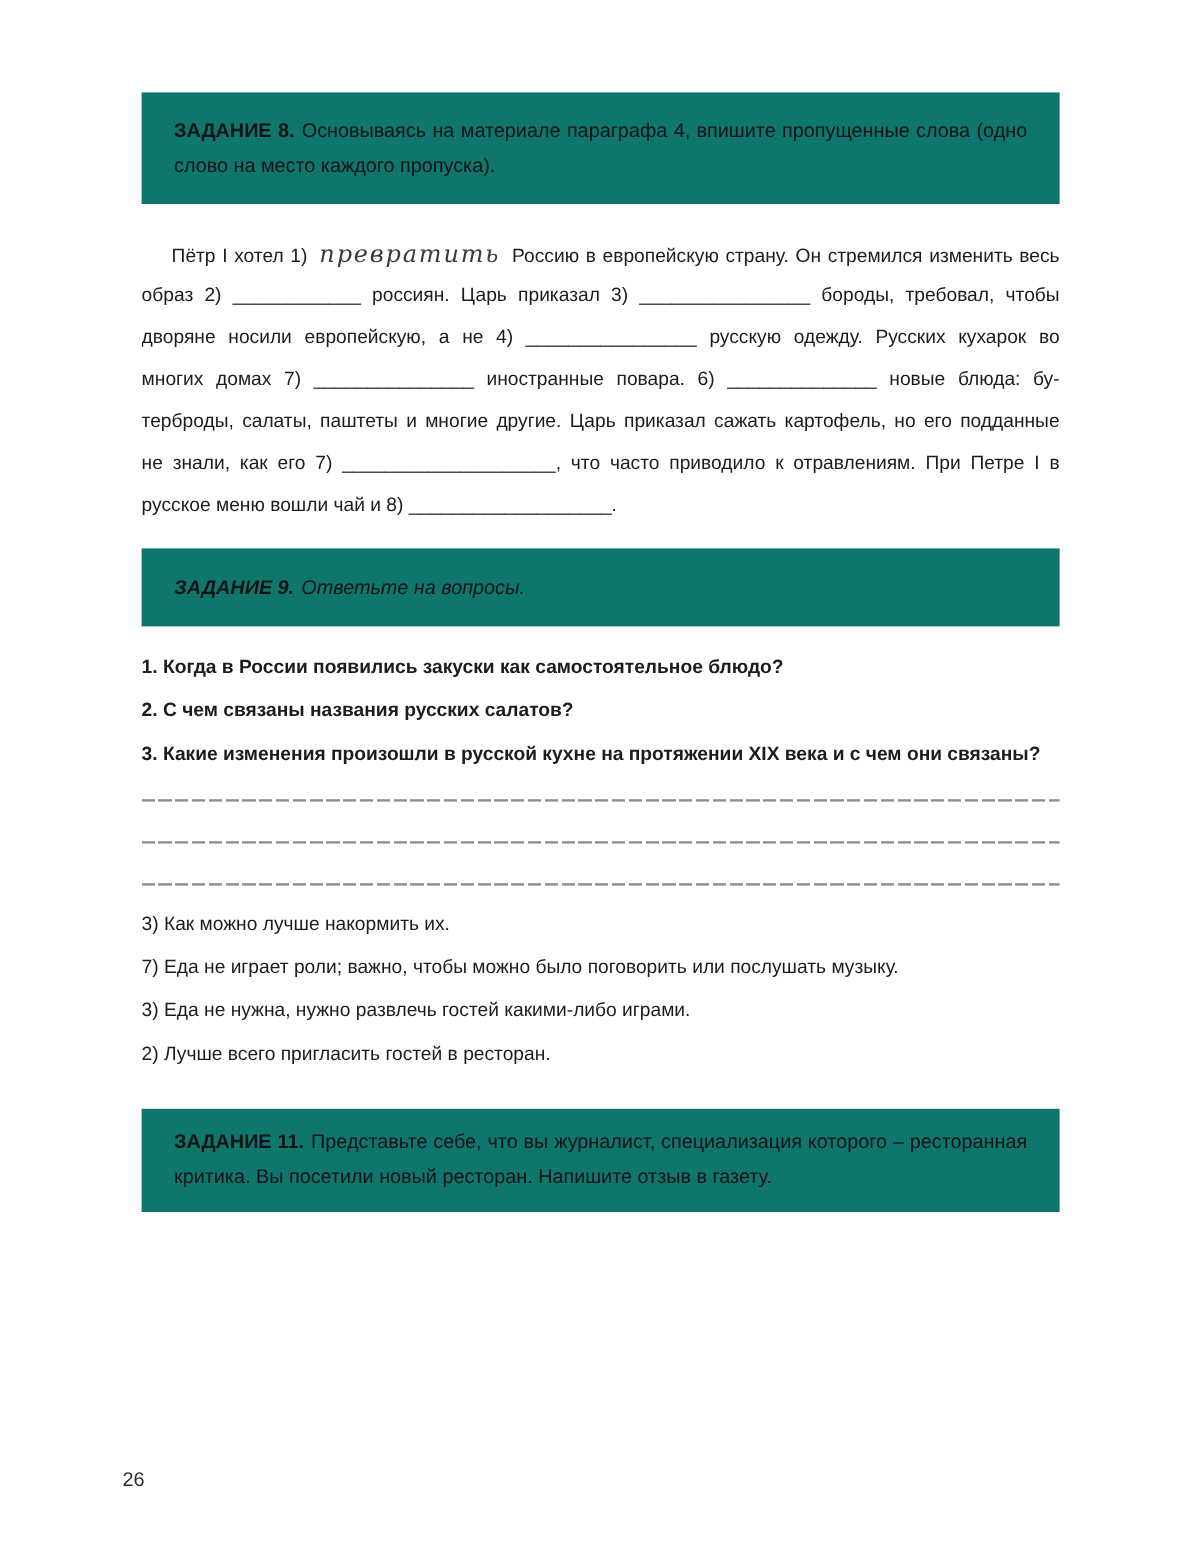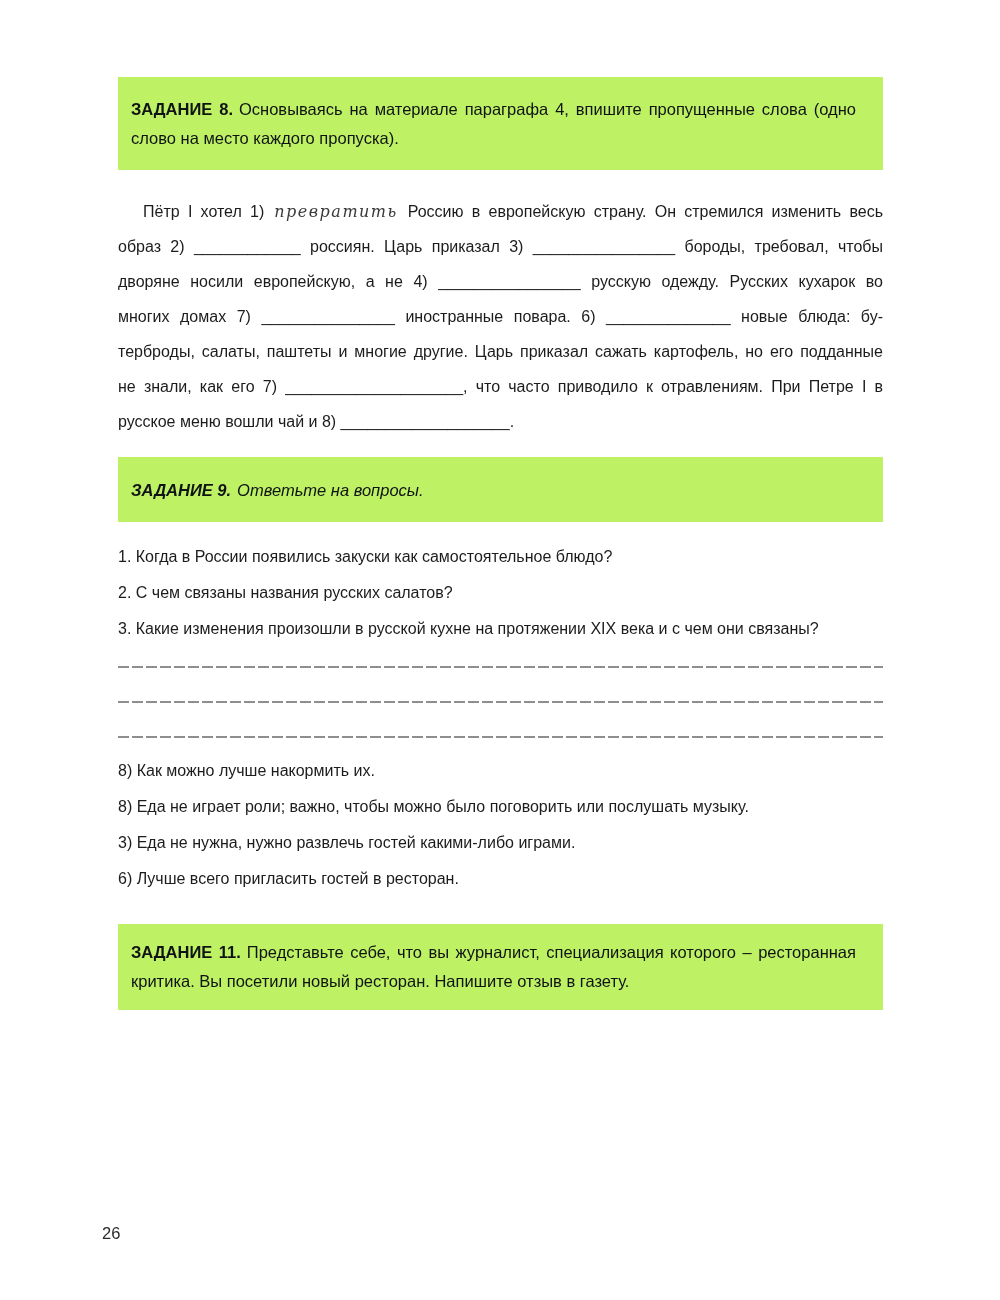--- a/index.html
+++ b/index.html
@@ -13,22 +13,22 @@
     position: relative;
     width: 1000px; height: 1300px;
     overflow: hidden;
   }
   .content {
     position: absolute;
     left: 118px; top: 77px;
     width: 765px;
   }
   .task-box {
-    background: #bef264;
-    padding: 18px 27px 17px 13px;
+    background: #0f766e;
+    padding: 18px 27px 17px 27px;
     font-size: 16.5px;
     line-height: 29px;
     color: #101314;
     text-align: justify;
   }
   .task-box.slim { padding-top: 19px; padding-bottom: 17px; }
   .task-label {
     font-weight: bold;
     margin-right: 6px;
     white-space: nowrap;
@@ -44,26 +44,26 @@
     text-align: justify;
     text-align-last: justify;
     white-space: nowrap;
     overflow: hidden;
   }
   .p-line.first { padding-left: 25px; }
   .p-line.last { text-align-last: left; }
   .handwritten {
     font-family: "DejaVu Serif", serif;
     font-style: italic;
-    font-size: 16px;
+    font-size: 20px;
     letter-spacing: 1.5px;
     color: #3a3a3a;
     margin: 0 10px;
   }
-  .questions { margin-top: 17px; }
+  .questions { margin-top: 17px; font-weight: bold; }
   .question, .option {
     height: 36px;
     line-height: 36px;
     font-size: 16px;
     white-space: nowrap;
   }
   .answer-lines { margin-top: 19px; }
   .answer-line {
     height: 2px;
     width: 765px;
@@ -115,24 +115,24 @@
     </div>
 
     <div class="answer-lines">
       <div class="answer-line"></div>
       <div class="answer-line"></div>
       <div class="answer-line"></div>
     </div>
 
 
     <div class="options">
-      <div class="option">8) Как можно лучше накормить их.</div>
-      <div class="option">8) Еда не играет роли; важно, чтобы можно было поговорить или послушать музыку.</div>
+      <div class="option">3) Как можно лучше накормить их.</div>
+      <div class="option">7) Еда не играет роли; важно, чтобы можно было поговорить или послушать музыку.</div>
       <div class="option">3) Еда не нужна, нужно развлечь гостей какими-либо играми.</div>
-      <div class="option">6) Лучше всего пригласить гостей в ресторан.</div>
+      <div class="option">2) Лучше всего пригласить гостей в ресторан.</div>
     </div>
 
     <div class="task-box box-11">
       <span class="task-label">ЗАДАНИЕ 11.</span><span>Представьте себе, что вы журналист, специализация которого – ресторанная критика. Вы посетили новый ресторан. Напишите отзыв в газету.</span>
     </div>
 
   </div>
 
   <div class="page-number">26</div>
 </div>

